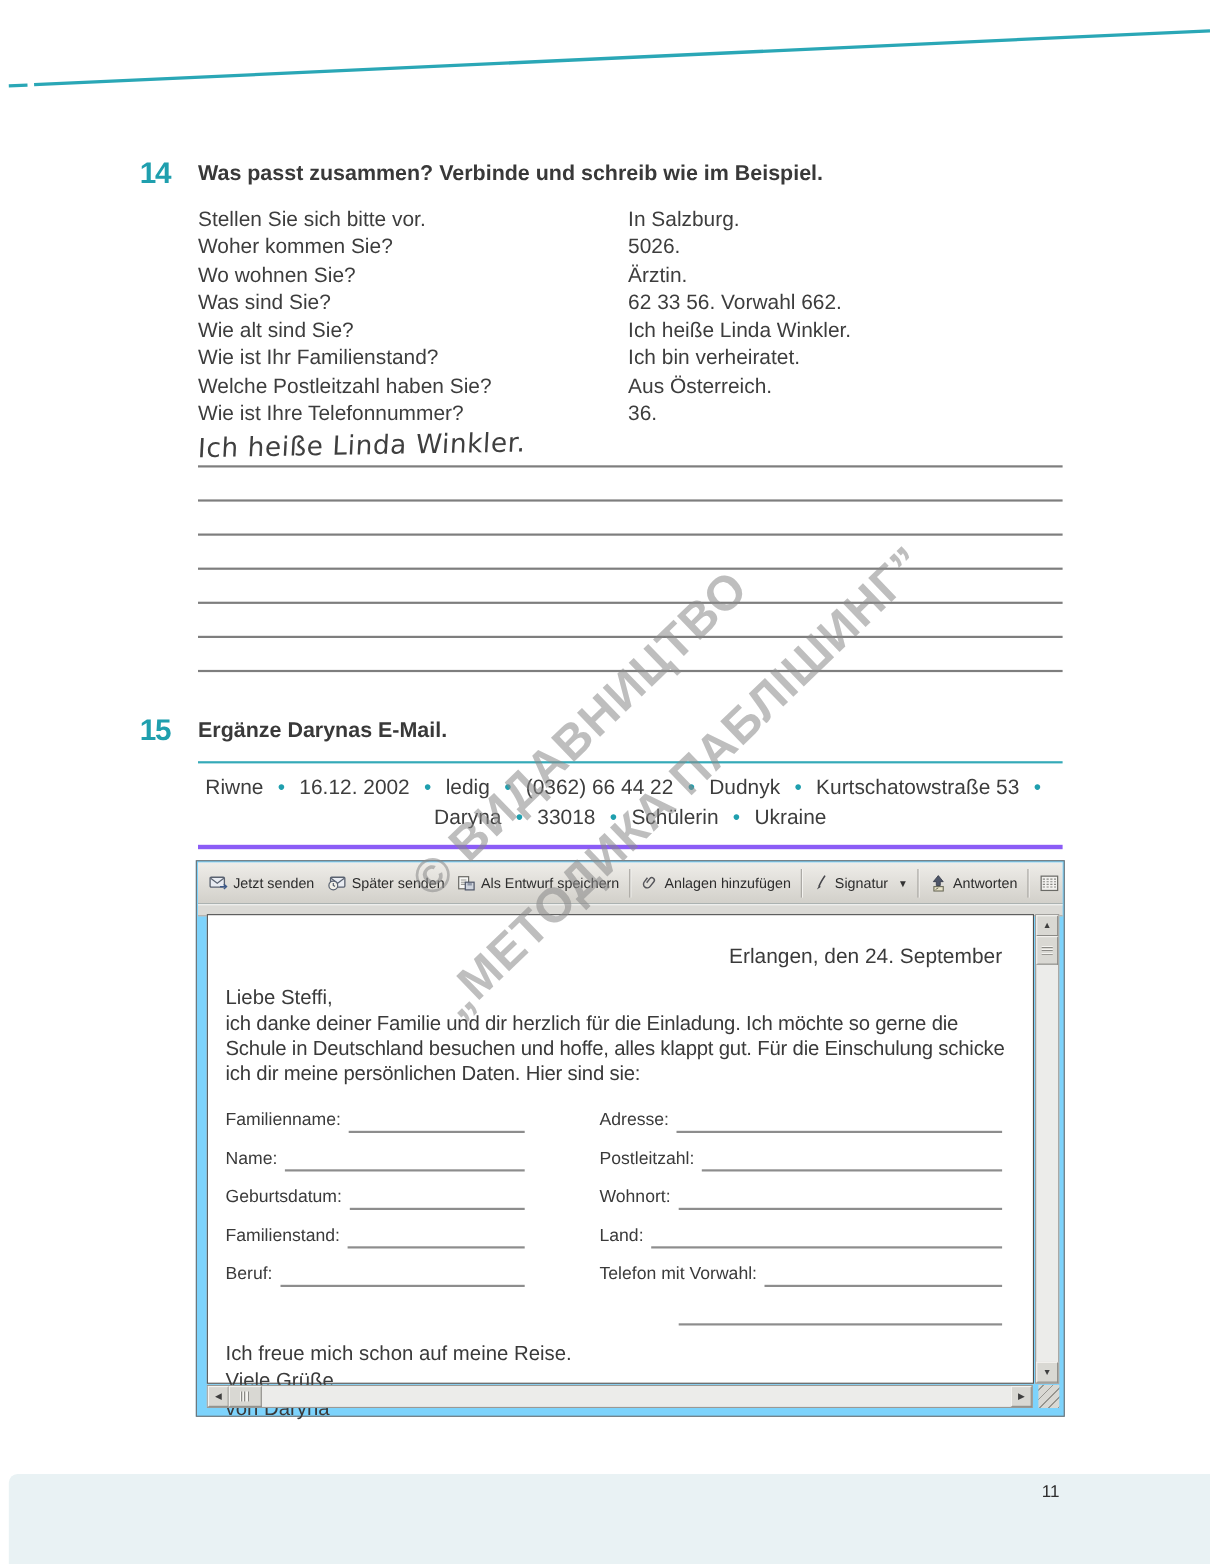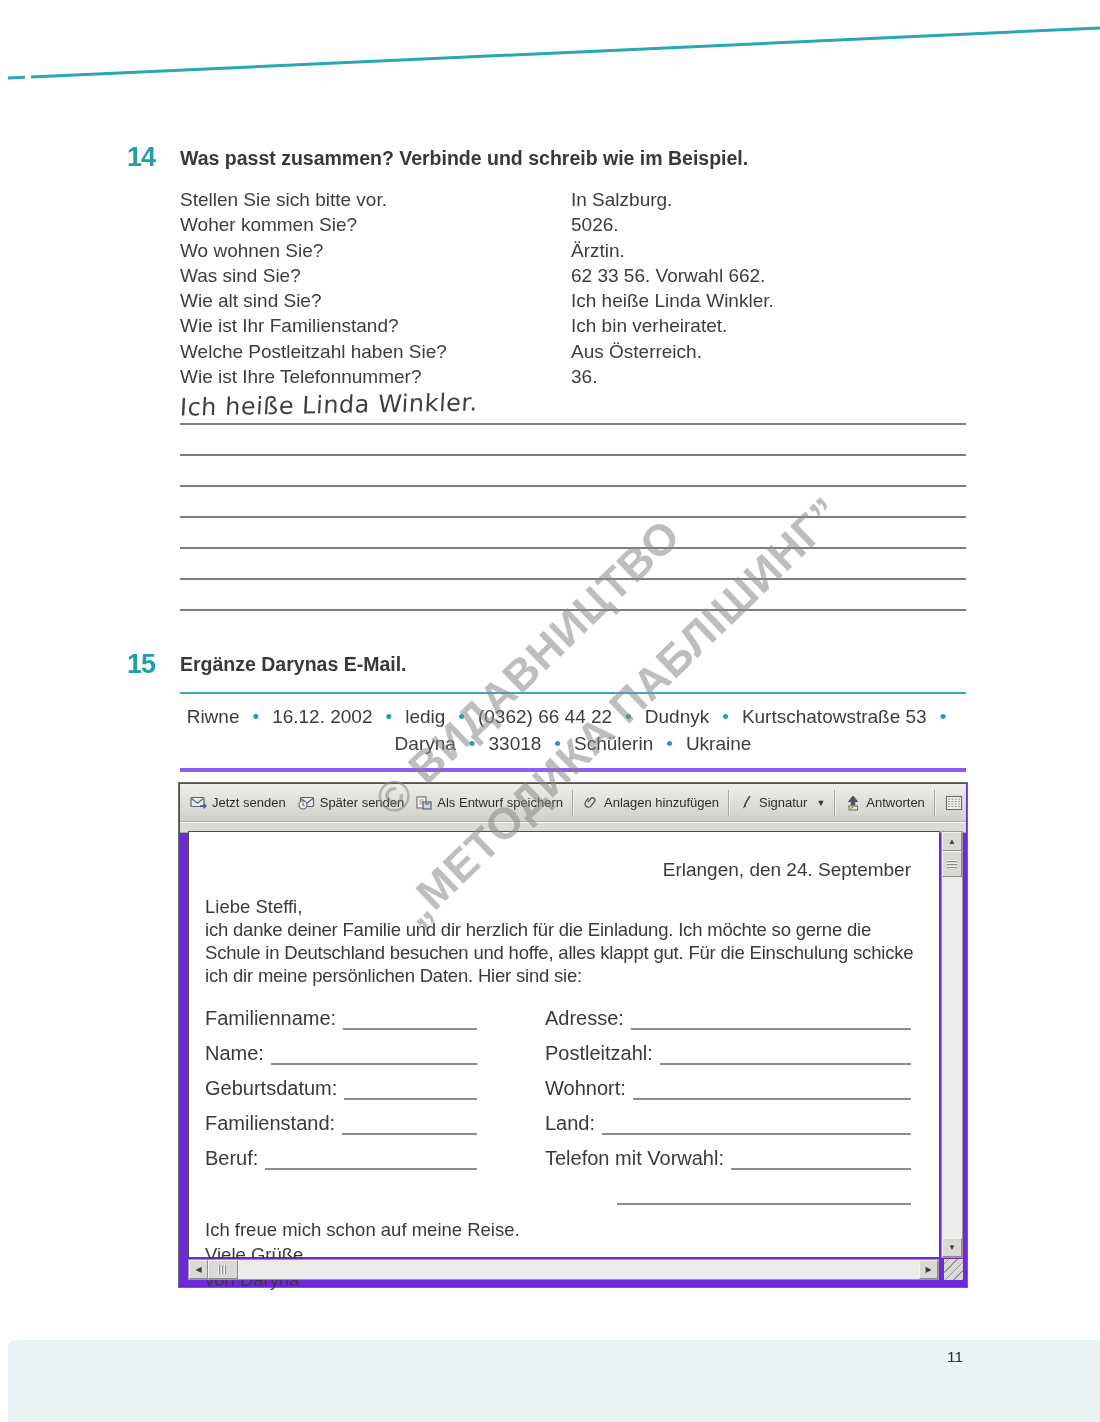--- a/index.html
+++ b/index.html
@@ -24,42 +24,42 @@
                transform:rotate(-1deg) skewX(-4deg);letter-spacing:.5px;}
   .rule{position:absolute;left:180px;width:786px;height:0;border-top:2px solid #7e7e7e;}
 
   
   .wordbank{position:absolute;left:180px;top:692px;width:786px;
             border-top:2px solid #35aab8;border-bottom:4px solid #8b5cf6;
             padding:9px 0 11px;text-align:center;font-size:19px;line-height:27px;color:#3d3d3d;}
   .dot{color:#1f9fae;padding:0 13px;}
 
   
-  .email{position:absolute;left:178px;top:782px;width:790px;height:506px;background:#6d28d9;
+  .email{position:absolute;left:178px;top:782px;width:790px;height:506px;background:#7dd3fc;
          border:1px solid #6e6e6e;box-sizing:border-box;}
   .toolbar{position:absolute;left:1px;right:1px;top:1px;height:37px;
            background:linear-gradient(#efede9,#d2d0ca);border-bottom:1px solid #b0aea9;
            display:flex;align-items:center;padding:0 4px;font-size:13px;color:#2d2d2d;}
   .tb-btn{display:flex;align-items:center;gap:5px;padding:3px 6px;white-space:nowrap;cursor:default;}
   .tb-sep{width:0;height:26px;border-left:1px solid #a6a49f;border-right:1px solid #f3f2ef;margin:0 3px;}
   .dd{font-size:9px;color:#333;margin-left:4px;}
   .substrip{position:absolute;left:1px;right:1px;top:39px;height:9px;background:#dbdad6;
             border-top:1px solid #f5f4f2;border-bottom:1px solid #aeaca8;}
 
   .content{position:absolute;left:9px;top:48px;width:752px;height:427px;background:#fff;
            border:1px solid #4f4f4f;box-sizing:border-box;padding:12px 28px 0 16px;
            font-size:18.5px;line-height:23px;color:#3a3a3a;}
   .date{text-align:right;font-size:19px;margin:14px 0 14px;}
   .bodyline{white-space:nowrap;letter-spacing:-0.2px;}
   .form{margin-top:21px;}
   .form-row{display:flex;margin-bottom:13px;height:22px;}
   .cell-l{flex:0 0 272px;display:flex;align-items:flex-end;}
   .cgap{flex:0 0 68px;}
   .cell-r{flex:1;display:flex;align-items:flex-end;}
-  .flabel{font-size:20px;padding-right:7px;white-space:nowrap;}
+  .flabel{font-size:16px;padding-right:7px;white-space:nowrap;}
   .fline{flex:1;border-bottom:2px solid #8d8d8d;height:18px;}
   .extra .fline{margin-left:72px;}
   .closing1{margin-top:10px;}
   .closing2{margin-top:2px;}
 
   
   .vscroll{position:absolute;right:4px;top:48px;width:22px;height:427px;background:#ececea;
            border:1px solid #9a9995;box-sizing:border-box;}
   .sbtn{position:absolute;background:#d9d8d3;border:1px solid;
         border-color:#f4f3f0 #8b8a86 #8b8a86 #f4f3f0;display:flex;align-items:center;justify-content:center;

